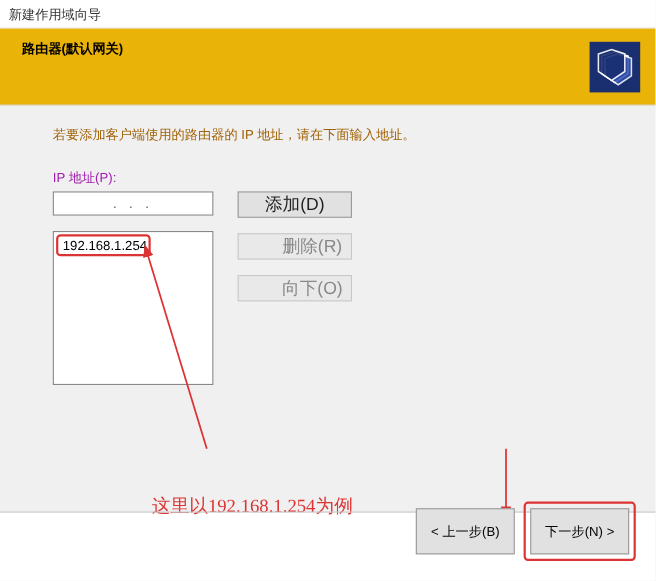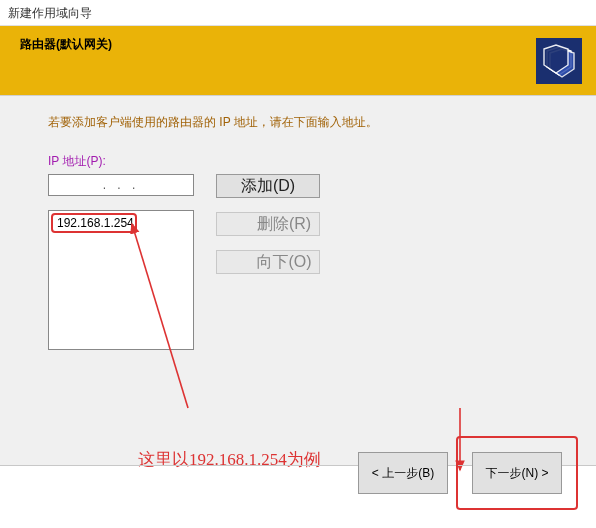--- a/index.html
+++ b/index.html
@@ -151,21 +151,21 @@
       border: 1px solid #999;
       font-size: 12px;
       font-family: inherit;
       cursor: pointer;
       padding: 0 10px;
     }
     .footer-btn.cancel { margin-left: 18px; }
     .next-highlight {
       border: 2px solid #d33;
       border-radius: 4px;
-      padding: 14px;
+      padding: 4px;
       display: inline-block;
     }
     .annotation {
       position: absolute;
       left: 138px;
       top: 414px;
       color: #d33;
       font-size: 17px;
       font-family: "SimSun", serif;
       margin-top: 34px;

